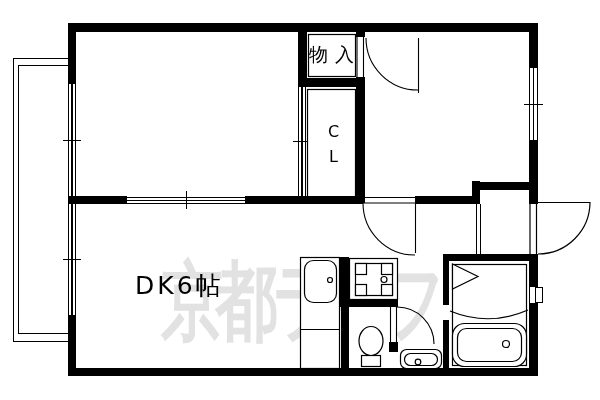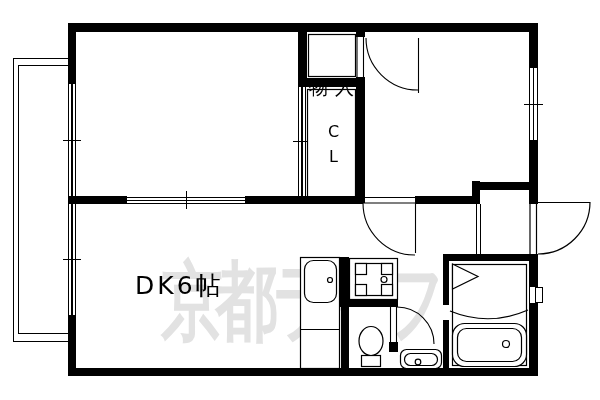--- a/index.html
+++ b/index.html
@@ -14,21 +14,21 @@
     transform:scale(0.72,1); transform-origin:left top;
   }
   svg.drawing { position:absolute; left:0; top:0; z-index:2; }
   .room-label {
     position:absolute; z-index:3; color:#000000;
     font-size:25px; letter-spacing:3px; white-space:nowrap;
   }
   .label-west6  { left:146px; top:96px;  }
   .label-west45 { left:381px; top:99px;  }
   .label-dk     { left:135px; top:269px; }
-  .label-storage{ left:309px; top:42px; font-size:19px; letter-spacing:7px;margin-top:33px; }
+  .label-storage{ left:309px; top:42px; font-size:19px; letter-spacing:7px; }
   .label-closet {
     left:324px; top:122px; font-size:16px; letter-spacing:6px;
     writing-mode:vertical-lr; text-orientation:upright;
   }
 </style>
 </head>
 <body>
 
 <div class="plan">
 

